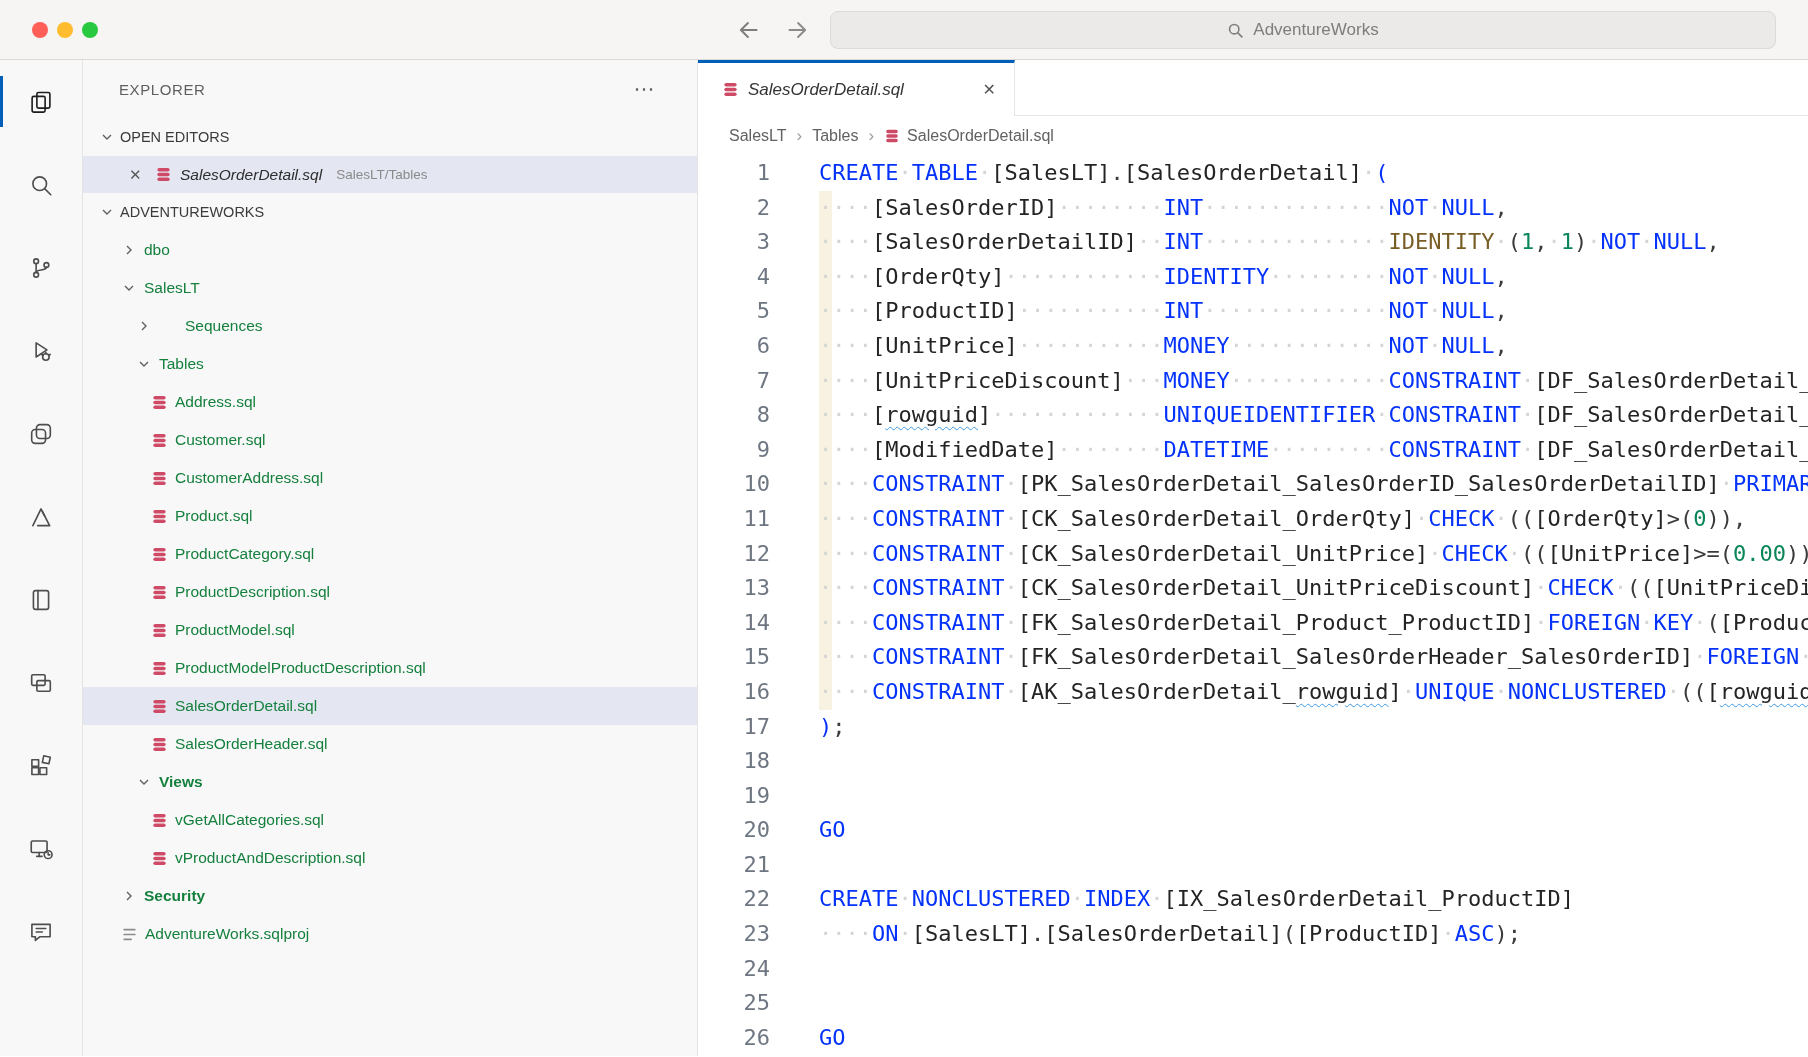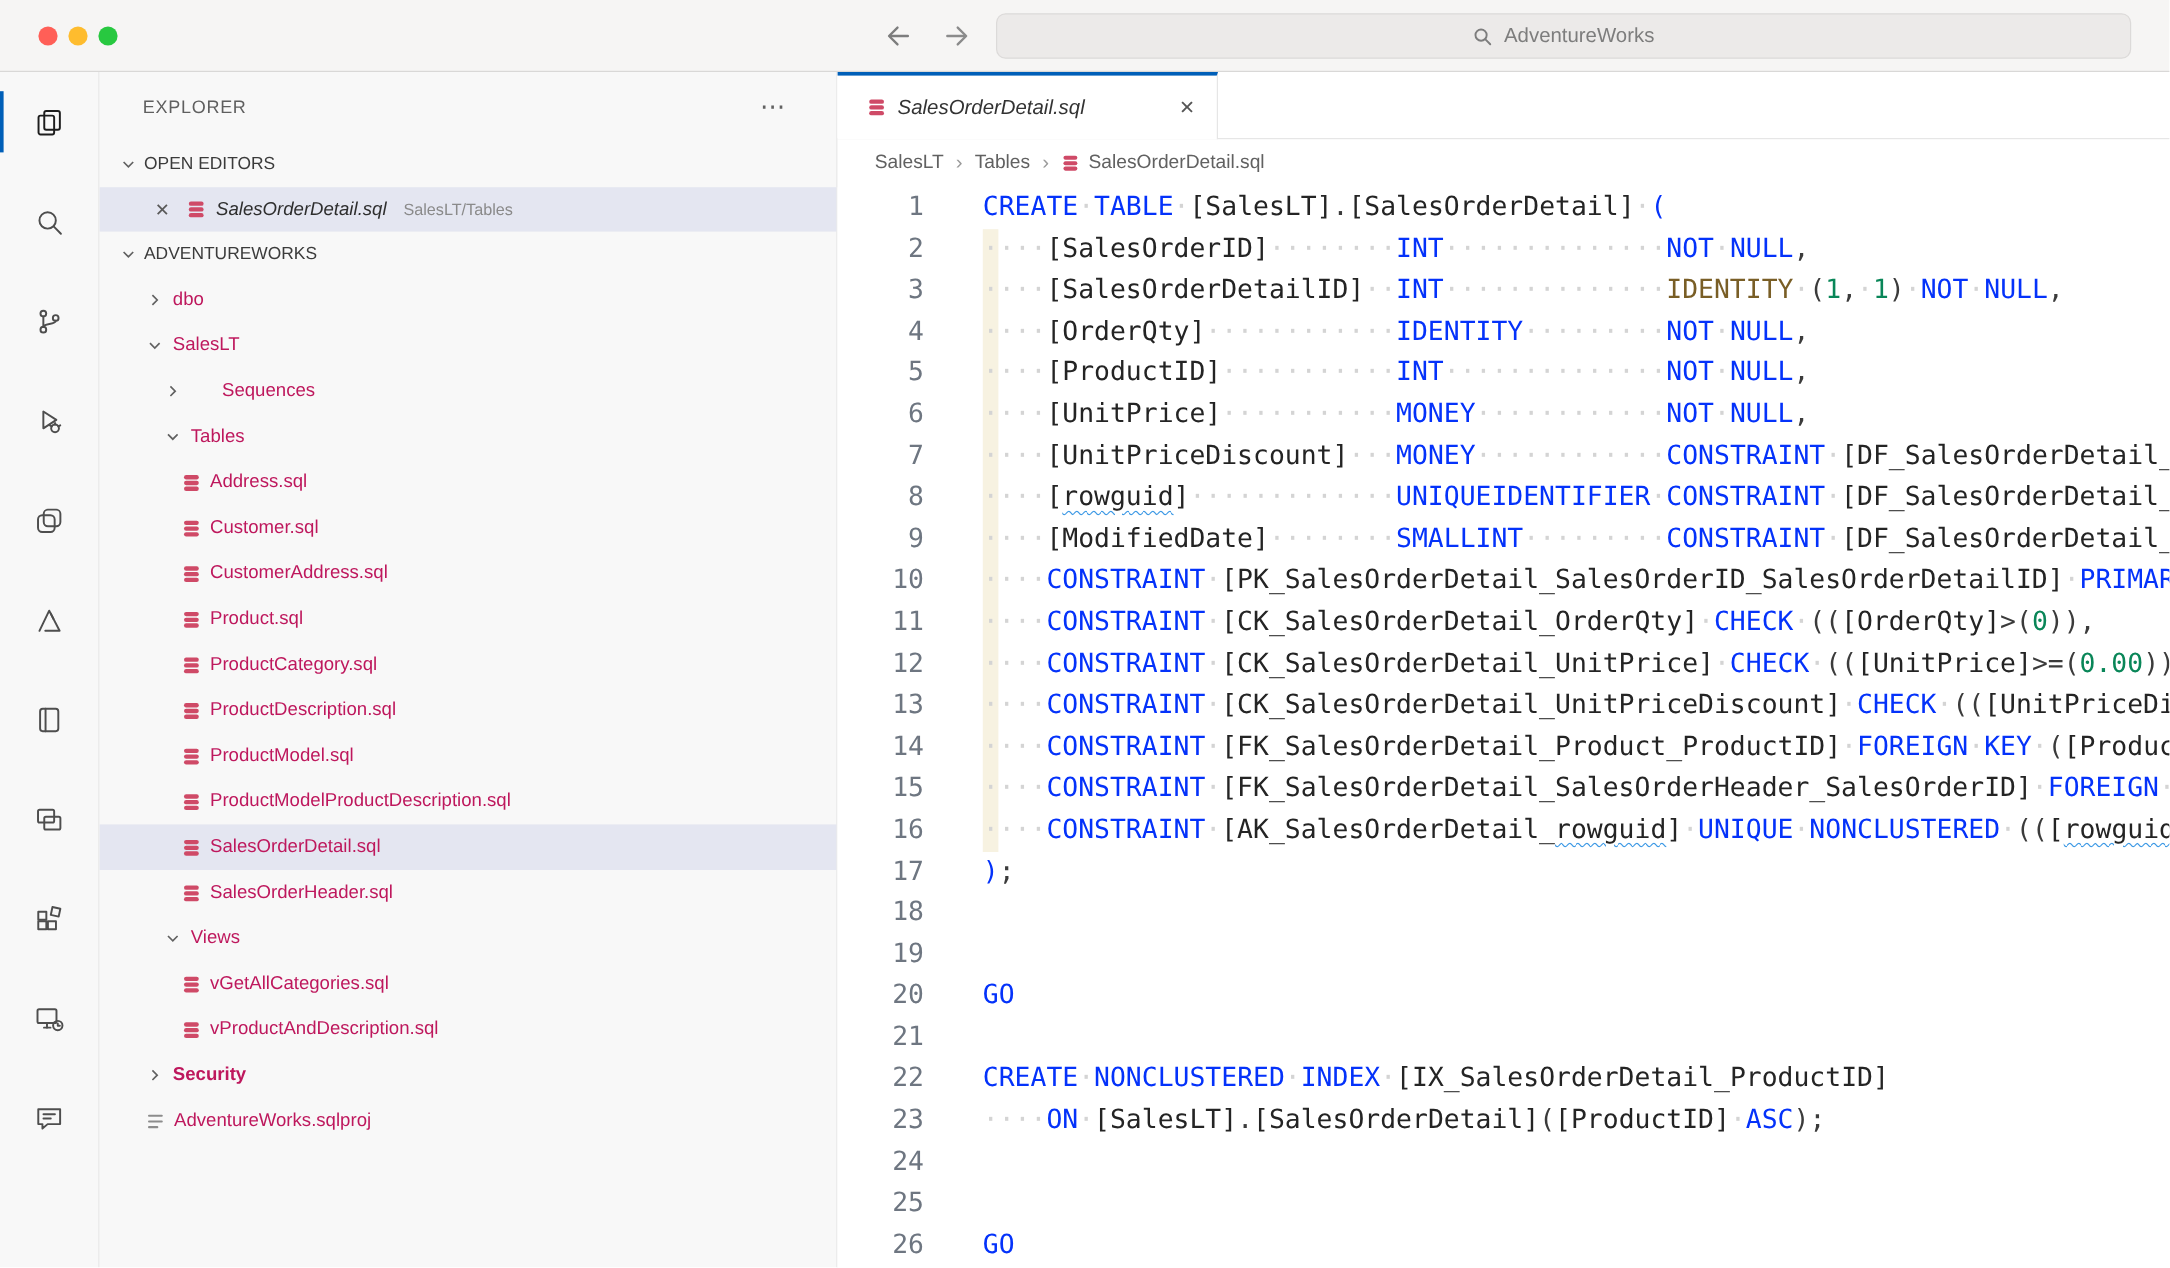--- a/index.html
+++ b/index.html
@@ -30,21 +30,21 @@
 
   .sidebar{width:615px;background:#f8f8f8;border-right:1px solid #e4e4e4;display:flex;flex-direction:column;font-size:15.5px}
   .sidebar-top{height:58px;display:flex;align-items:center;justify-content:space-between;
     padding:0 42px 0 36px;color:#5f5f5f;font-size:15px;letter-spacing:.6px}
   .more{font-size:21px;color:#616161;cursor:pointer}
   .sec-header{height:38px;display:flex;align-items:center;gap:5px;padding-left:16px;font-weight:400;font-size:14.5px;color:#3b3b3b;cursor:pointer}
   .oe-item{height:37px;display:flex;align-items:center;background:var(--c-selection);padding-left:46px;gap:8px;cursor:pointer}
   .oe-close{color:#5a5a5a;font-size:15px;width:18px;cursor:pointer}
   .oe-file{font-style:italic;color:#2e2e2e}
   .oe-path{color:#8a8a8a;font-size:13.5px;margin-left:6px}
-  .tree-row{height:38px;display:flex;align-items:center;gap:7px;color:#be185d;cursor:pointer}
+  .tree-row{height:38px;display:flex;align-items:center;gap:7px;color:#15803d;cursor:pointer}
   .tree-row.selected{background:var(--c-selection)}
   .tree-ico{display:flex;align-items:center}
 
   
   .editor{flex:1;display:flex;flex-direction:column;background:#fff;min-width:0}
   .tabbar{height:56px;border-bottom:1px solid #e6e6e6;display:flex;background:#fff}
   .tab{width:317px;display:flex;align-items:center;padding:0 18px 0 24px;gap:9px;background:#fff;
     border-right:1px solid #e6e6e6;border-top:3px solid var(--c-accent);margin-bottom:-1px;z-index:2;cursor:pointer}
   .tab-label{font-style:italic;font-size:17px;color:#333}
   .tab-close{margin-left:auto;color:#555;font-size:16px;cursor:pointer}
@@ -394,21 +394,21 @@
             <svg width="17" height="17" viewBox="0 0 16 16">
               <g fill="#cf4a67">
                 <rect x="2.2" y="1.8" width="11.6" height="3.4" rx="1.7"></rect>
                 <rect x="2.2" y="6.3" width="11.6" height="3.4" rx="1.7"></rect>
                 <rect x="2.2" y="10.8" width="11.6" height="3.4" rx="1.7"></rect>
               </g>
             </svg>
           </span>
           <span>SalesOrderHeader.sql</span>
         </div>
-        <div class="tree-row" style="padding-left: 53px;">
+        <div class="tree-row" style="padding-left: 53px; font-weight: bold;">
           <span class="tree-ico">
             <svg width="16" height="16" viewBox="0 0 16 16" fill="none" stroke="#616161" stroke-width="1.4">
               <path d="M4 6l4 4 4-4"></path>
             </svg>
           </span>
           <span>Views</span>
         </div>
         <div class="tree-row" style="padding-left: 68px;">
           <span class="tree-ico">
             <svg width="17" height="17" viewBox="0 0 16 16">
@@ -496,21 +496,21 @@
       <div class="indent-strip"></div>
       <div>
           <div class="code-line"><span class="ln">1</span><span class="lt"><span class="tk-k">CREATE</span><span class="tk-w">·</span><span class="tk-k">TABLE</span><span class="tk-w">·</span><span class="tk-i">[SalesLT]</span><span class="tk-p">.</span><span class="tk-i">[SalesOrderDetail]</span><span class="tk-w">·</span><span class="tk-b">(</span></span></div>
           <div class="code-line"><span class="ln">2</span><span class="lt"><span class="tk-w">····</span><span class="tk-i">[SalesOrderID]</span><span class="tk-w">········</span><span class="tk-k">INT</span><span class="tk-w">··············</span><span class="tk-k">NOT</span><span class="tk-w">·</span><span class="tk-k">NULL</span><span class="tk-p">,</span></span></div>
           <div class="code-line"><span class="ln">3</span><span class="lt"><span class="tk-w">····</span><span class="tk-i">[SalesOrderDetailID]</span><span class="tk-w">··</span><span class="tk-k">INT</span><span class="tk-w">··············</span><span class="tk-f">IDENTITY</span><span class="tk-w">·</span><span class="tk-p">(</span><span class="tk-n">1</span><span class="tk-p">,</span><span class="tk-w">·</span><span class="tk-n">1</span><span class="tk-p">)</span><span class="tk-w">·</span><span class="tk-k">NOT</span><span class="tk-w">·</span><span class="tk-k">NULL</span><span class="tk-p">,</span></span></div>
           <div class="code-line"><span class="ln">4</span><span class="lt"><span class="tk-w">····</span><span class="tk-i">[OrderQty]</span><span class="tk-w">············</span><span class="tk-k">IDENTITY</span><span class="tk-w">·········</span><span class="tk-k">NOT</span><span class="tk-w">·</span><span class="tk-k">NULL</span><span class="tk-p">,</span></span></div>
           <div class="code-line"><span class="ln">5</span><span class="lt"><span class="tk-w">····</span><span class="tk-i">[ProductID]</span><span class="tk-w">···········</span><span class="tk-k">INT</span><span class="tk-w">··············</span><span class="tk-k">NOT</span><span class="tk-w">·</span><span class="tk-k">NULL</span><span class="tk-p">,</span></span></div>
           <div class="code-line"><span class="ln">6</span><span class="lt"><span class="tk-w">····</span><span class="tk-i">[UnitPrice]</span><span class="tk-w">···········</span><span class="tk-k">MONEY</span><span class="tk-w">············</span><span class="tk-k">NOT</span><span class="tk-w">·</span><span class="tk-k">NULL</span><span class="tk-p">,</span></span></div>
           <div class="code-line"><span class="ln">7</span><span class="lt"><span class="tk-w">····</span><span class="tk-i">[UnitPriceDiscount]</span><span class="tk-w">···</span><span class="tk-k">MONEY</span><span class="tk-w">············</span><span class="tk-k">CONSTRAINT</span><span class="tk-w">·</span><span class="tk-i">[DF_SalesOrderDetail_UnitPriceDiscount]</span></span></div>
           <div class="code-line"><span class="ln">8</span><span class="lt"><span class="tk-w">····</span><span class="tk-i">[</span><span class="tk-q">rowguid</span><span class="tk-i">]</span><span class="tk-w">·············</span><span class="tk-k">UNIQUEIDENTIFIER</span><span class="tk-w">·</span><span class="tk-k">CONSTRAINT</span><span class="tk-w">·</span><span class="tk-i">[DF_SalesOrderDetail_rowguid]</span></span></div>
-          <div class="code-line"><span class="ln">9</span><span class="lt"><span class="tk-w">····</span><span class="tk-i">[ModifiedDate]</span><span class="tk-w">········</span><span class="tk-k">SMALLINT</span><span class="tk-w">·········</span><span class="tk-k">CONSTRAINT</span><span class="tk-w">·</span><span class="tk-i">[DF_SalesOrderDetail_ModifiedDate]</span></span></div>
+          <div class="code-line"><span class="ln">9</span><span class="lt"><span class="tk-w">····</span><span class="tk-i">[ModifiedDate]</span><span class="tk-w">········</span><span class="tk-k">DATETIME</span><span class="tk-w">·········</span><span class="tk-k">CONSTRAINT</span><span class="tk-w">·</span><span class="tk-i">[DF_SalesOrderDetail_ModifiedDate]</span></span></div>
           <div class="code-line"><span class="ln">10</span><span class="lt"><span class="tk-w">····</span><span class="tk-k">CONSTRAINT</span><span class="tk-w">·</span><span class="tk-i">[PK_SalesOrderDetail_SalesOrderID_SalesOrderDetailID]</span><span class="tk-w">·</span><span class="tk-k">PRIMARY</span></span></div>
           <div class="code-line"><span class="ln">11</span><span class="lt"><span class="tk-w">····</span><span class="tk-k">CONSTRAINT</span><span class="tk-w">·</span><span class="tk-i">[CK_SalesOrderDetail_OrderQty]</span><span class="tk-w">·</span><span class="tk-k">CHECK</span><span class="tk-w">·</span><span class="tk-p">((</span><span class="tk-i">[OrderQty]</span><span class="tk-p">&gt;(</span><span class="tk-n">0</span><span class="tk-p">)),</span></span></div>
           <div class="code-line"><span class="ln">12</span><span class="lt"><span class="tk-w">····</span><span class="tk-k">CONSTRAINT</span><span class="tk-w">·</span><span class="tk-i">[CK_SalesOrderDetail_UnitPrice]</span><span class="tk-w">·</span><span class="tk-k">CHECK</span><span class="tk-w">·</span><span class="tk-p">((</span><span class="tk-i">[UnitPrice]</span><span class="tk-p">&gt;=(</span><span class="tk-n">0.00</span><span class="tk-p">)),</span></span></div>
           <div class="code-line"><span class="ln">13</span><span class="lt"><span class="tk-w">····</span><span class="tk-k">CONSTRAINT</span><span class="tk-w">·</span><span class="tk-i">[CK_SalesOrderDetail_UnitPriceDiscount]</span><span class="tk-w">·</span><span class="tk-k">CHECK</span><span class="tk-w">·</span><span class="tk-p">((</span><span class="tk-i">[UnitPriceDiscount]</span></span></div>
           <div class="code-line"><span class="ln">14</span><span class="lt"><span class="tk-w">····</span><span class="tk-k">CONSTRAINT</span><span class="tk-w">·</span><span class="tk-i">[FK_SalesOrderDetail_Product_ProductID]</span><span class="tk-w">·</span><span class="tk-k">FOREIGN</span><span class="tk-w">·</span><span class="tk-k">KEY</span><span class="tk-w">·</span><span class="tk-p">(</span><span class="tk-i">[ProductID]</span></span></div>
           <div class="code-line"><span class="ln">15</span><span class="lt"><span class="tk-w">····</span><span class="tk-k">CONSTRAINT</span><span class="tk-w">·</span><span class="tk-i">[FK_SalesOrderDetail_SalesOrderHeader_SalesOrderID]</span><span class="tk-w">·</span><span class="tk-k">FOREIGN</span><span class="tk-w">·</span></span></div>
           <div class="code-line"><span class="ln">16</span><span class="lt"><span class="tk-w">····</span><span class="tk-k">CONSTRAINT</span><span class="tk-w">·</span><span class="tk-i">[AK_SalesOrderDetail_</span><span class="tk-q">rowguid</span><span class="tk-i">]</span><span class="tk-w">·</span><span class="tk-k">UNIQUE</span><span class="tk-w">·</span><span class="tk-k">NONCLUSTERED</span><span class="tk-w">·</span><span class="tk-p">((</span><span class="tk-i">[</span><span class="tk-q">rowguid</span></span></div>
           <div class="code-line"><span class="ln">17</span><span class="lt"><span class="tk-b">)</span><span class="tk-p">;</span></span></div>
           <div class="code-line"><span class="ln">18</span><span class="lt"></span></div>
           <div class="code-line"><span class="ln">19</span><span class="lt"></span></div>

